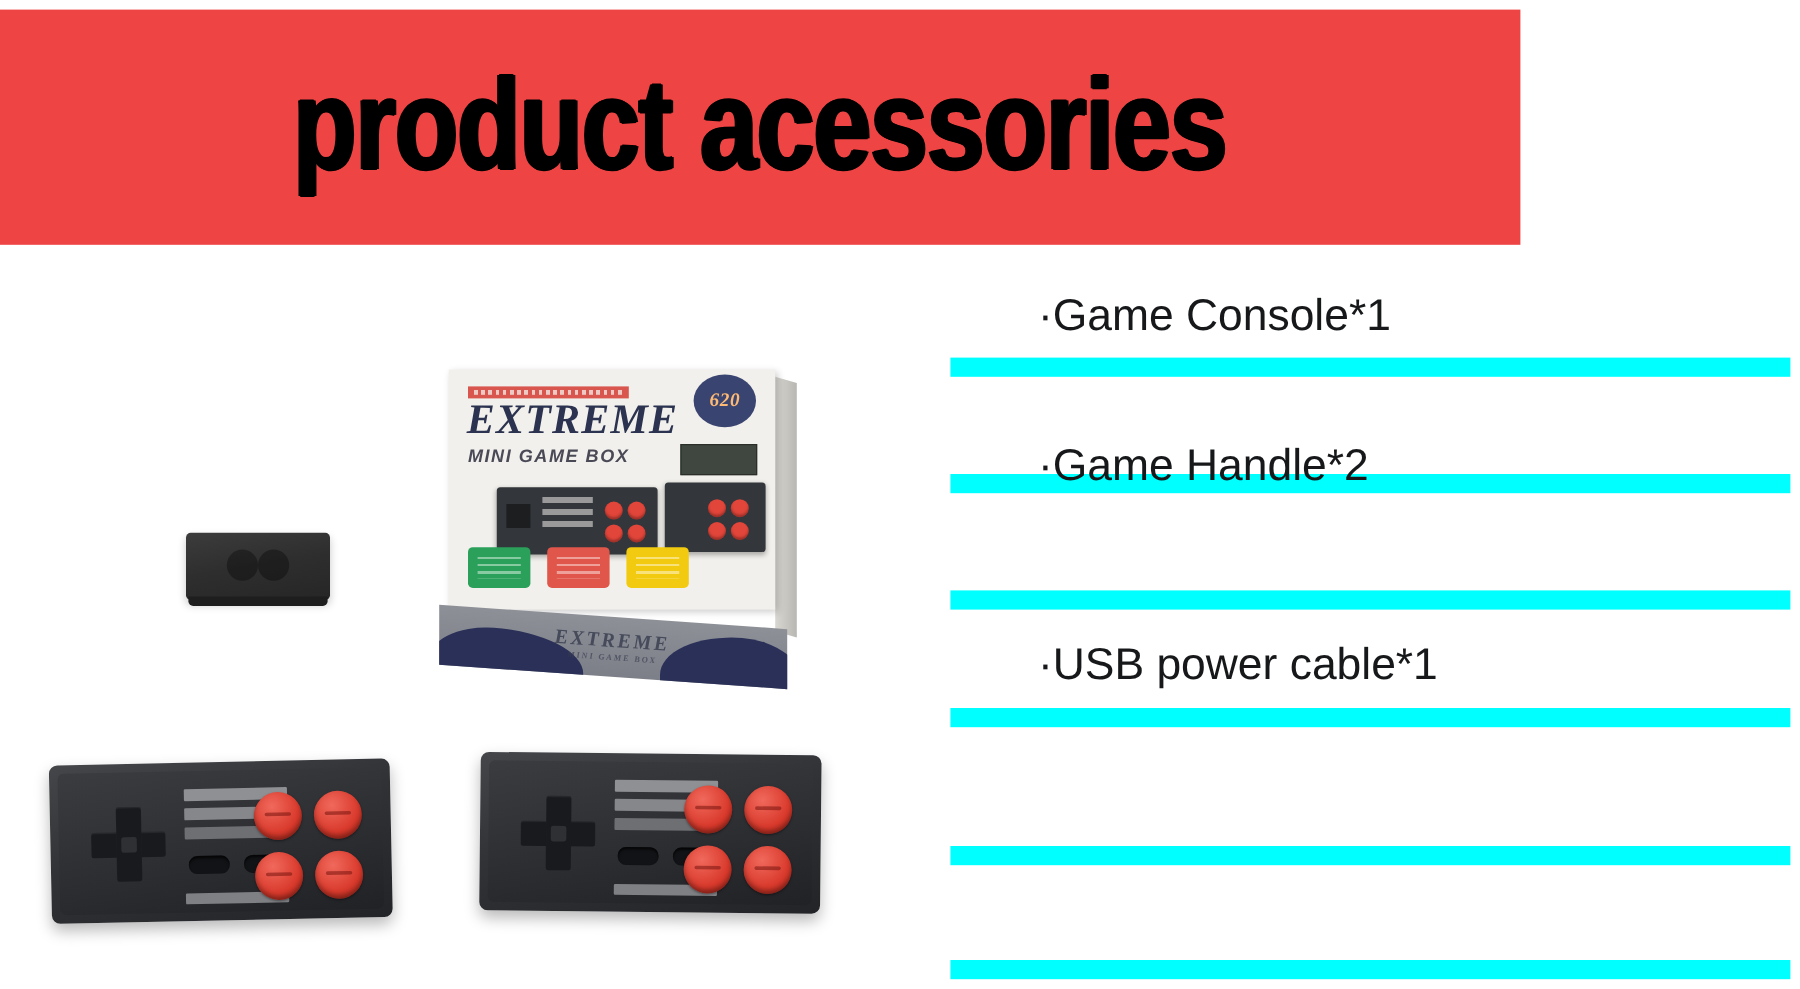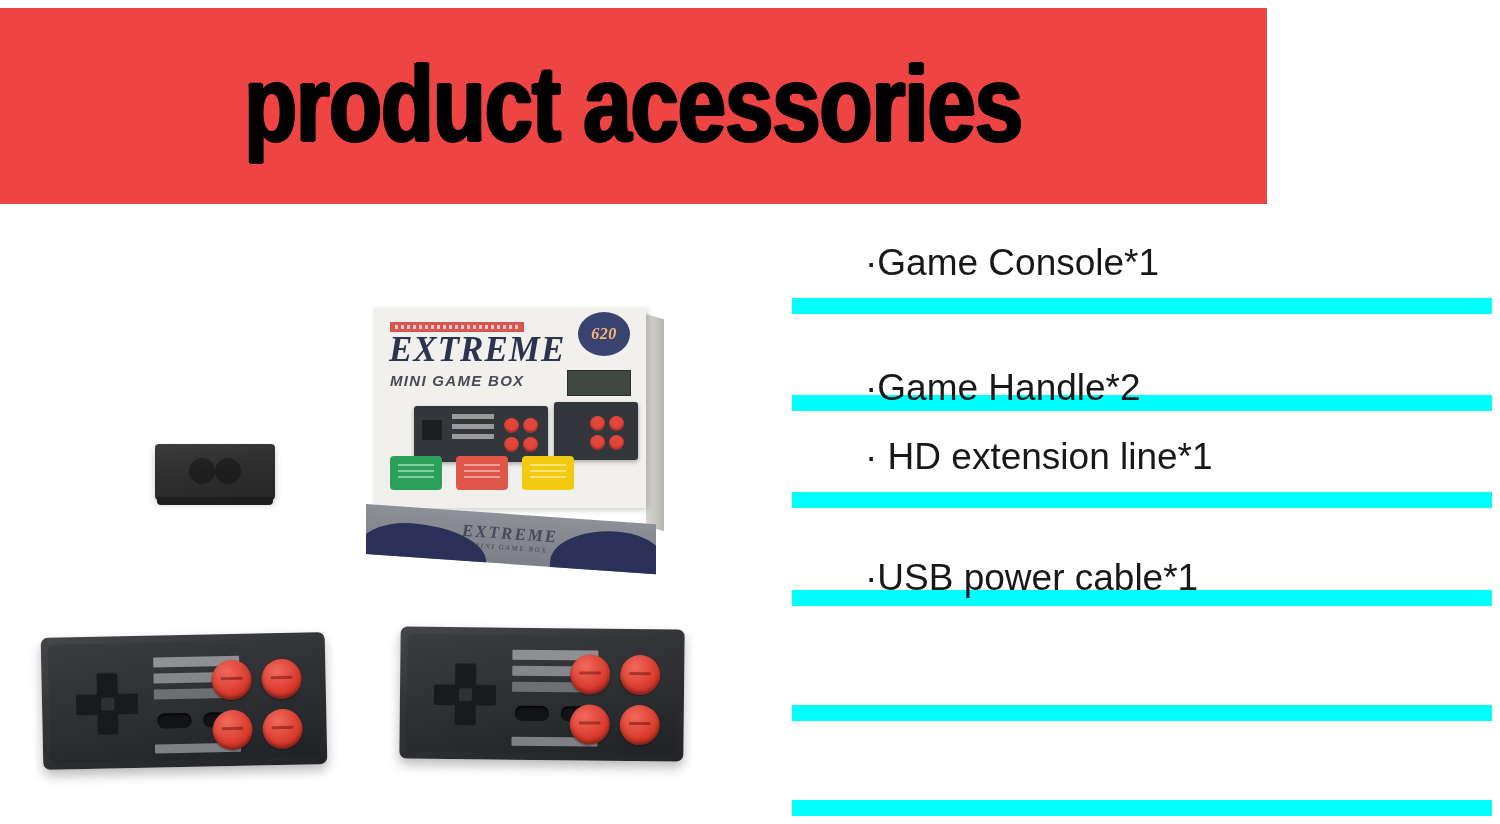--- a/index.html
+++ b/index.html
@@ -535,17 +535,16 @@
 
   <div class="acc-list" id="acc-list">
       <div class="acc-divider" style="top: 90px;"></div>
       <div class="acc-divider" style="top: 187px;"></div>
       <div class="acc-divider" style="top: 284px;"></div>
       <div class="acc-divider" style="top: 382px;"></div>
       <div class="acc-divider" style="top: 497px;"></div>
       <div class="acc-divider" style="top: 592px;"></div>
       <div class="acc-item" style="top: 36px;">·Game Console*1</div>
       <div class="acc-item" style="top: 133px; margin-top: 28px;">·Game Handle*2</div>
-      <div class="acc-item" style="top: 230px;">· HD extension line*1</div>
-      <div class="acc-item" style="top: 327px; margin-top: 24px;">·USB power cable*1</div>
+      <div class="acc-item" style="top: 327px;">·USB power cable*1</div>
     </div>
 
 </div>
 
 </body></html>

